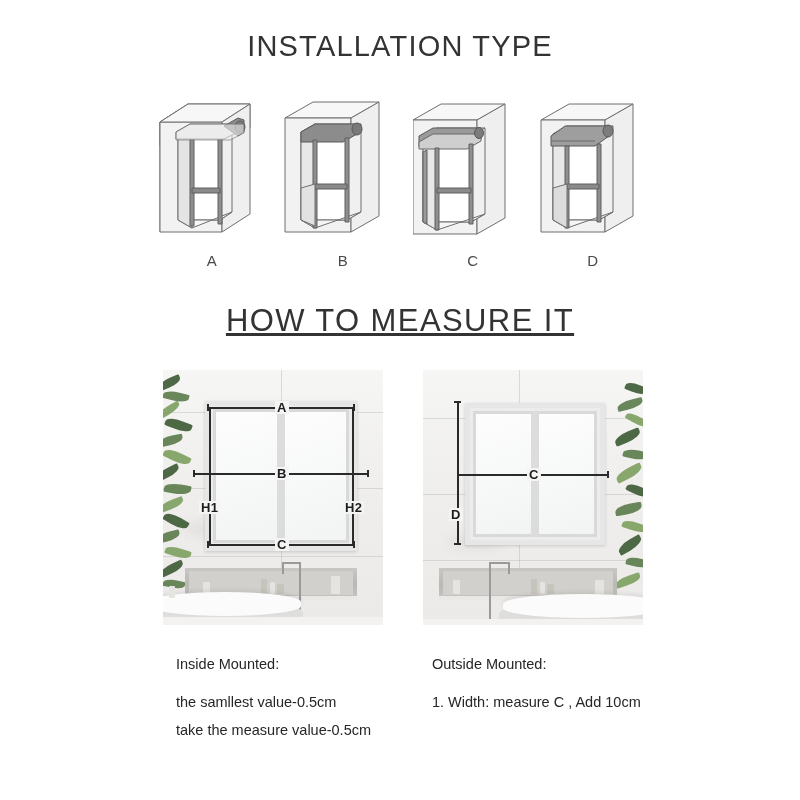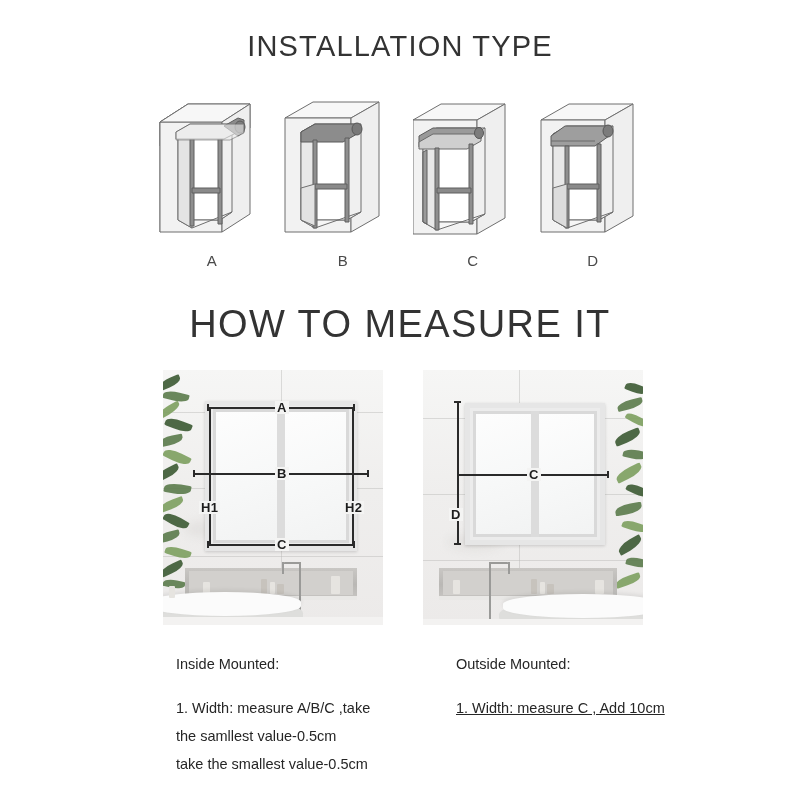--- a/index.html
+++ b/index.html
@@ -17,21 +17,21 @@
   .heading{
     position:absolute;
     width:800px;
     text-align:center;
     font-size:29px;
     letter-spacing:1.2px;
     color:#333333;
     font-weight:400;
   }
   #title-install{top:30px;}
-  #title-measure{top:303px;font-size:38px;letter-spacing:1.4px;}
+  #title-measure{top:303px;font-size:31px;letter-spacing:1.4px;text-decoration:underline;}
 
   
   .diagrams{position:absolute;top:92px;left:150px;width:510px;height:185px;}
   .diagram{position:absolute;top:0;width:120px;height:160px;}
   .diagram svg{display:block;}
   .diagram-label{
     position:absolute;top:160px;width:120px;text-align:center;
     font-size:15px;color:#4a4a4a;letter-spacing:.5px;
   }
   #diagram-a{left:2px;}
@@ -102,24 +102,24 @@
   }
 
   
   .textblock{
     position:absolute;
     font-size:14.5px;
     line-height:22px;
     color:#262626;
   }
   #text-inside{left:176px;top:653px;width:215px;}
-  #text-outside{left:456px;top:653px;width:225px;}
-  .tb-title{display:block;margin-bottom:22px;}
+  #text-outside{left:432px;top:653px;width:225px;}
+  .tb-title{display:block;margin-bottom:16px;}
   .tb-item{display:block;margin-bottom:6px;}
-  #text-outside .tb-item{margin-bottom:20px;text-decoration:underline;}
+  #text-outside .tb-item{margin-bottom:20px;}
 </style>
 </head>
 <body>
 
 <div class="page">
 
   <div class="heading" id="title-install">INSTALLATION TYPE</div>
 
   <div class="diagrams">
 
@@ -369,23 +369,22 @@
     <div class="mlabel" style="left:104px;top:98px;">C</div>
 
     <div class="mline v" style="left:34px;top:31px;height:144px;"></div>
     <div class="mcap h" style="left:31px;top:31px;"></div>
     <div class="mcap h" style="left:31px;top:173px;"></div>
     <div class="mlabel" style="left:26px;top:138px;">D</div>
   </div>
 
   <div class="textblock" id="text-inside">
     <span class="tb-title">Inside Mounted:</span>
-    <span class="tb-item">1. Width: measure A/B/C ,take</span>
     <span class="tb-item">the samllest value-0.5cm</span>
-    <span class="tb-item">take the smallest value-0.5cm</span>
+    <span class="tb-item">take the measure value-0.5cm</span>
   </div>
 
   <div class="textblock" id="text-outside">
     <span class="tb-title">Outside Mounted:</span>
     <span class="tb-item">1. Width: measure C , Add 10cm</span>
   </div>
 
 </div>
 
 </body></html>

